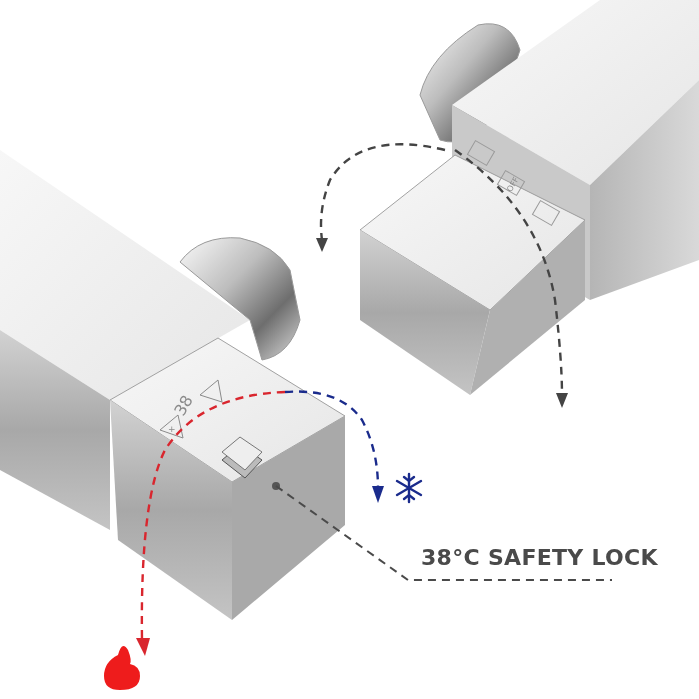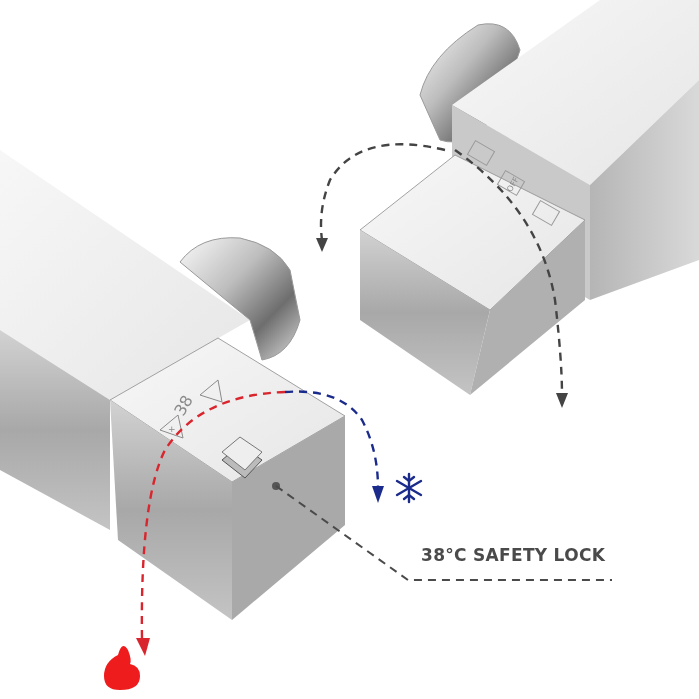--- a/index.html
+++ b/index.html
@@ -1,21 +1,21 @@
 <!DOCTYPE html>
 <html><head>
 <meta charset="utf-8">
 <style>
   html, body { margin: 0; padding: 0; background: #ffffff; }
   body { width: 699px; height: 699px; overflow: hidden; position: relative; font-family: "DejaVu Sans", sans-serif; }
   #stage { position: absolute; left: 0; top: 0; width: 699px; height: 699px; }
   .label-lock {
     position: absolute; left: 421px; top: 545px;
     font-family: "DejaVu Sans", sans-serif; font-weight: bold;
-    font-size: 17px; letter-spacing: 0.3px; color: #4a4a4a; white-space: nowrap;
+    font-size: 22px; letter-spacing: 0.3px; color: #4a4a4a; white-space: nowrap;
   }
   .engrave { font-family: "DejaVu Sans", sans-serif; fill: #8a8a8a; }
 </style>
 </head>
 <body>
 
 <div id="stage">
 <svg width="699" height="699" viewBox="0 0 699 699" xmlns="http://www.w3.org/2000/svg">
   <defs>
     <linearGradient id="topFace" x1="0" y1="0" x2="1" y2="1">

